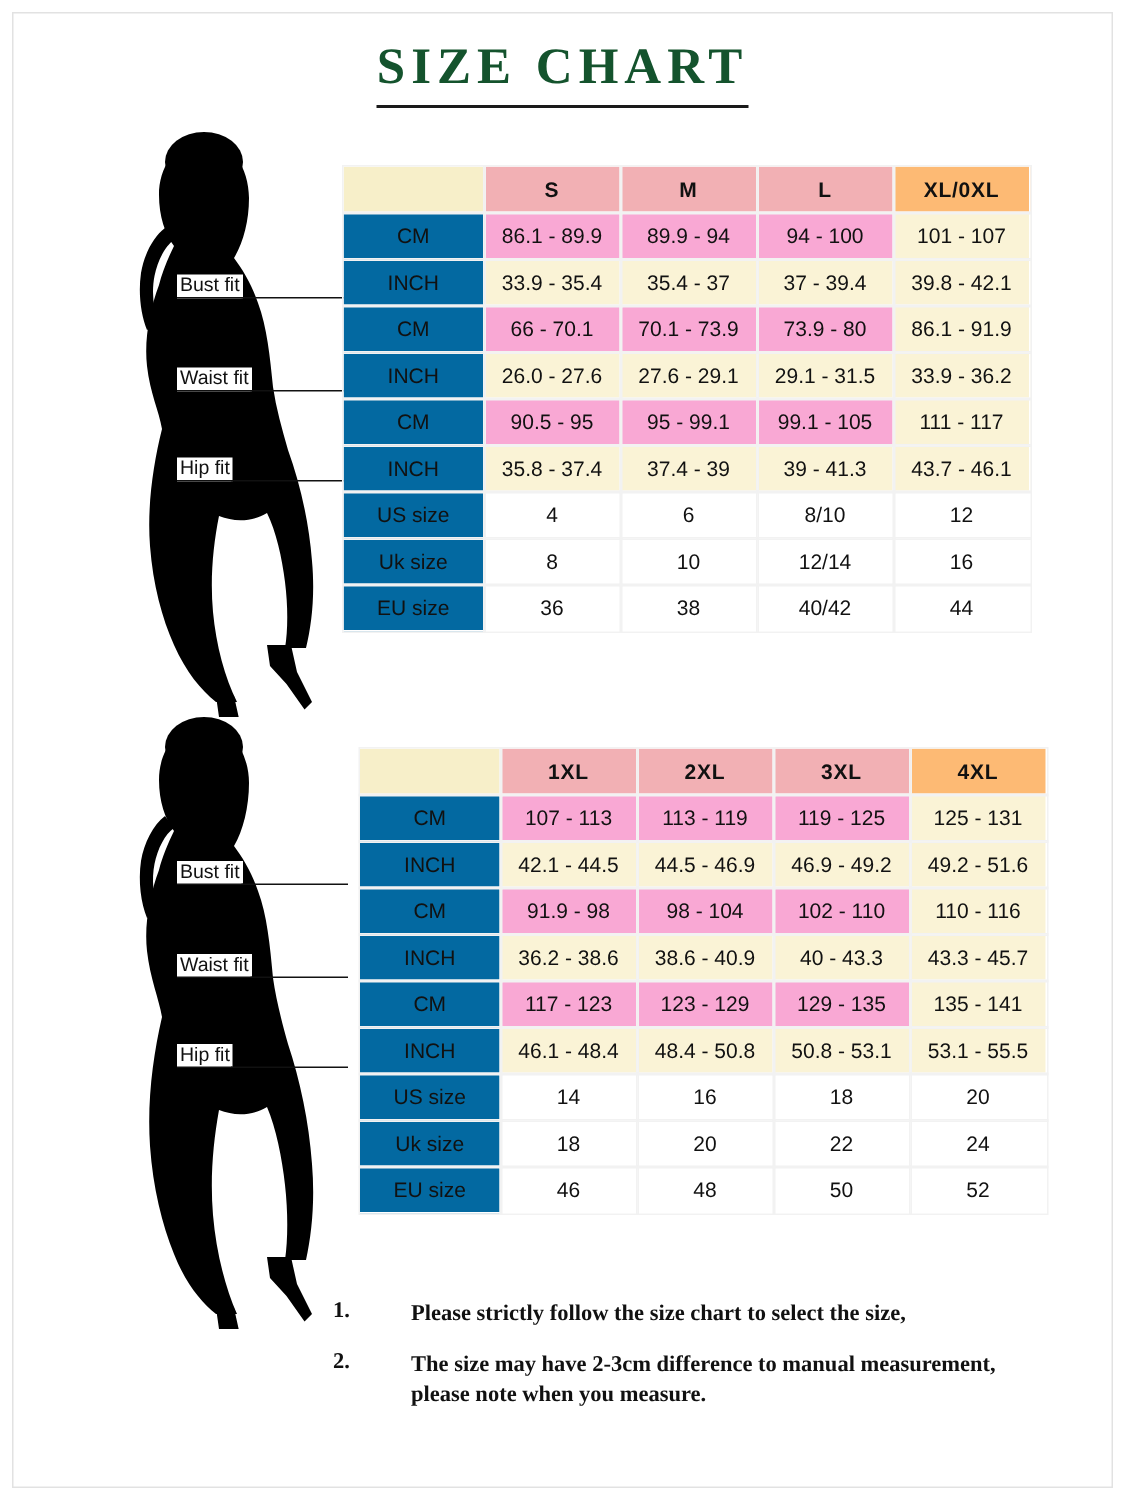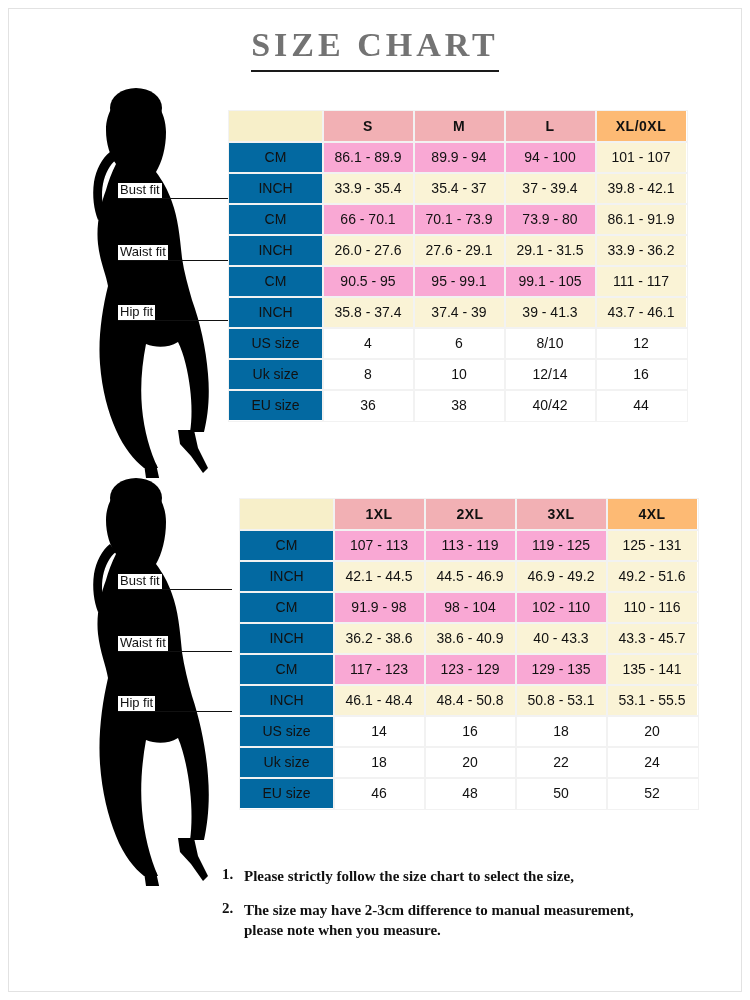--- a/index.html
+++ b/index.html
@@ -39,21 +39,21 @@
     left: 0;
     width: 750px;
     text-align: center;
   }
   .title {
     display: inline-block;
     font-family: "Liberation Serif", serif;
     font-size: 34px;
     letter-spacing: 4px;
     font-weight: 700;
-    color: #737373;
+    color: #14532d;
     padding-bottom: 6px;
     border-bottom: 2px solid #1a1a1a;
   }
 
   
   .figure {
     position: absolute;
   }
   .fig1 { left: 72px; top: 86px; width: 160px; height: 392px; }
   .fig2 { left: 72px; top: 476px; width: 160px; height: 410px; }
@@ -149,20 +149,21 @@
   .note .num {
     font-size: 15px;
     font-weight: 700;
     width: 22px;
     flex: 0 0 22px;
   }
   .note .body {
     font-size: 15px;
     font-weight: 700;
     line-height: 20px;
+    margin-left: 30px;
   }
   .note .body .l2 { display: block; }
 </style>
 </head>
 <body>
 
 <div class="page">
 
   <div class="frame"></div>
 

